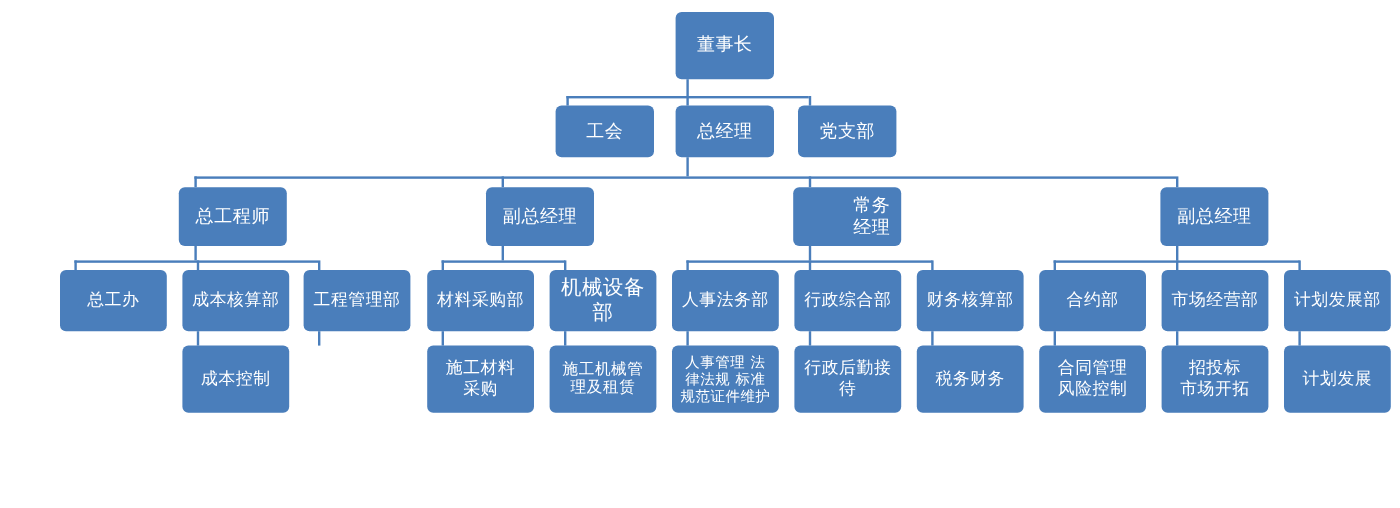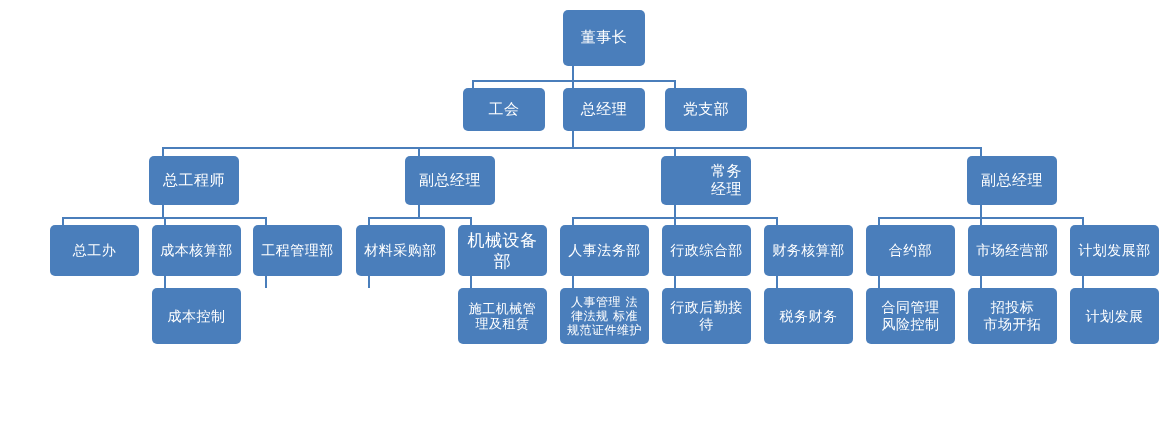--- a/index.html
+++ b/index.html
@@ -157,20 +157,24 @@
   <div class="node" style="left:936px; top:225px; width:89px; height:51px; font-size:14px;">
     <span class="node-label">市场经营部</span>
   </div>
   <div class="node" style="left:1038px; top:225px; width:89px; height:51px; font-size:14px;">
     <span class="node-label">计划发展部</span>
   </div>
 
   <div class="node" style="left:120px; top:288px; width:89px; height:56px; font-size:14px;">
     <span class="node-label">成本控制</span>
   </div>
+  <div class="node" style="left:324px; top:288px; width:89px; height:56px; font-size:14px;">
+    <span class="node-label">施工材料
+采购</span>
+  </div>
   <div class="node" style="left:426px; top:288px; width:89px; height:56px; font-size:13px;">
     <span class="node-label">施工机械管
 理及租赁</span>
   </div>
   <div class="node" style="left:528px; top:288px; width:89px; height:56px; font-size:12px;">
     <span class="node-label">人事管理 法
 律法规 标准
 规范证件维护</span>
   </div>
   <div class="node" style="left:630px; top:288px; width:89px; height:56px; font-size:14px;">

